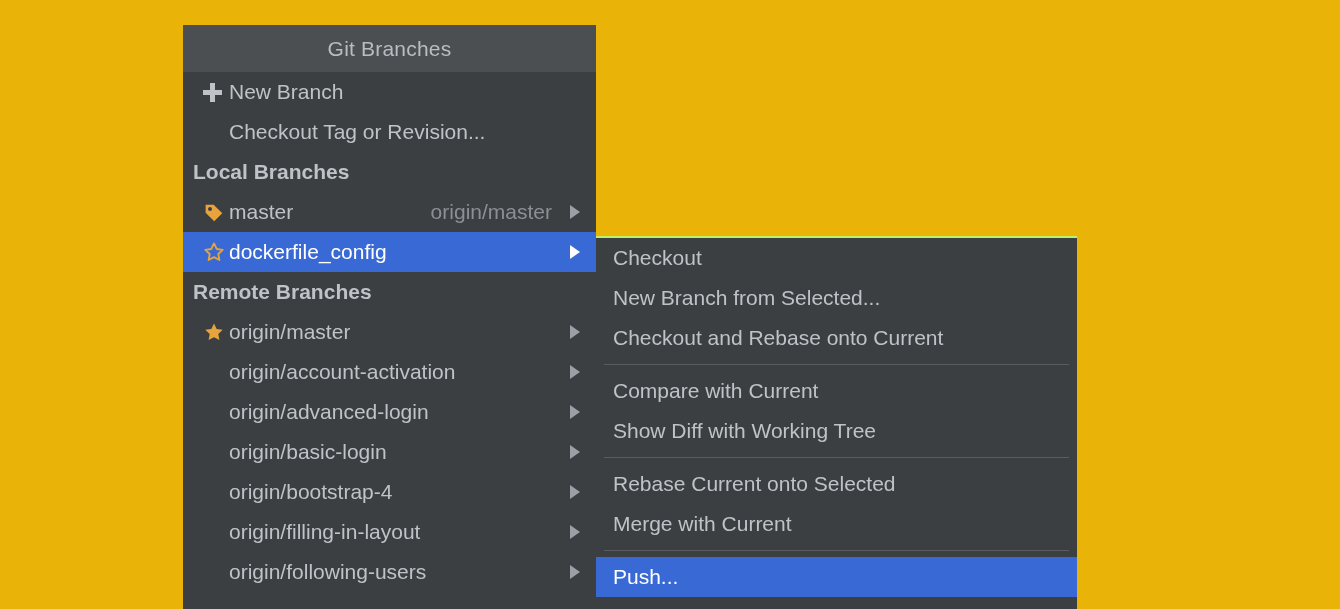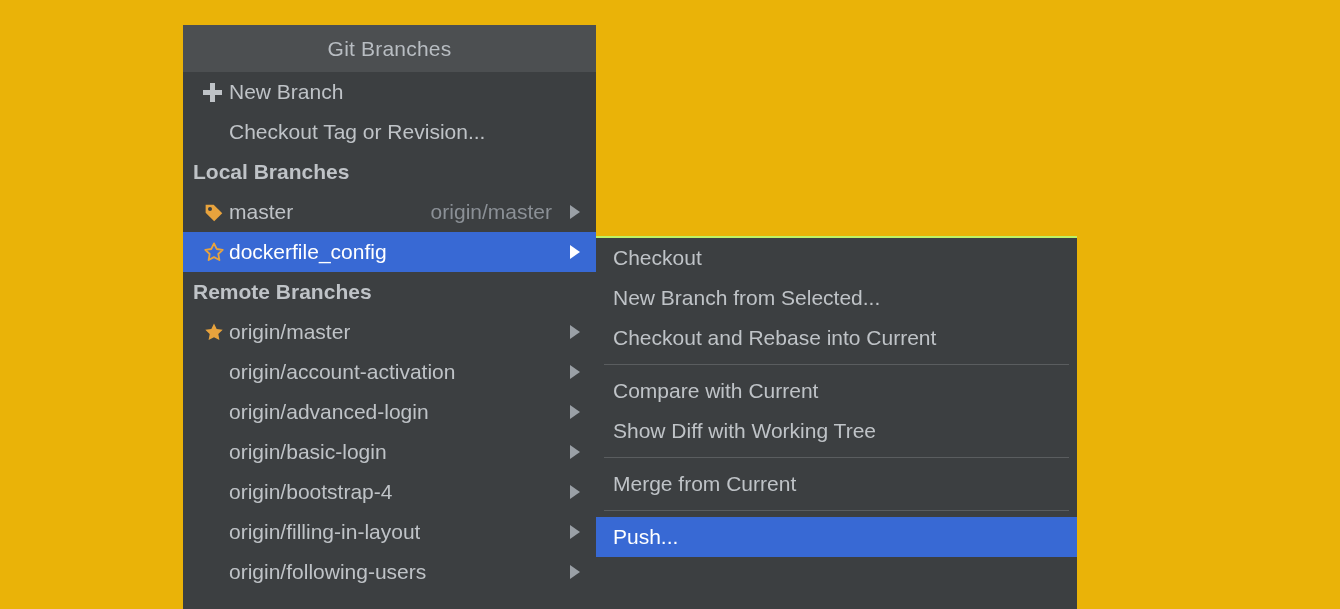--- a/index.html
+++ b/index.html
@@ -260,23 +260,24 @@
             </svg>
           </span>
         </div>
       </div>
 
   </div>
 
   <div id="context-menu">
       <div class="menu-item">Checkout</div>
       <div class="menu-item">New Branch from Selected...</div>
-      <div class="menu-item">Checkout and Rebase into Current</div>
+      <div class="menu-item">Checkout and Rebase onto Current</div>
       <div class="menu-sep"></div>
       <div class="menu-item">Compare with Current</div>
       <div class="menu-item">Show Diff with Working Tree</div>
       <div class="menu-sep"></div>
-      <div class="menu-item">Merge from Current</div>
+      <div class="menu-item">Rebase Current onto Selected</div>
+      <div class="menu-item">Merge with Current</div>
       <div class="menu-sep"></div>
       <div class="menu-item highlighted">Push...</div>
     </div>
 
 </div>
 
 </body></html>

